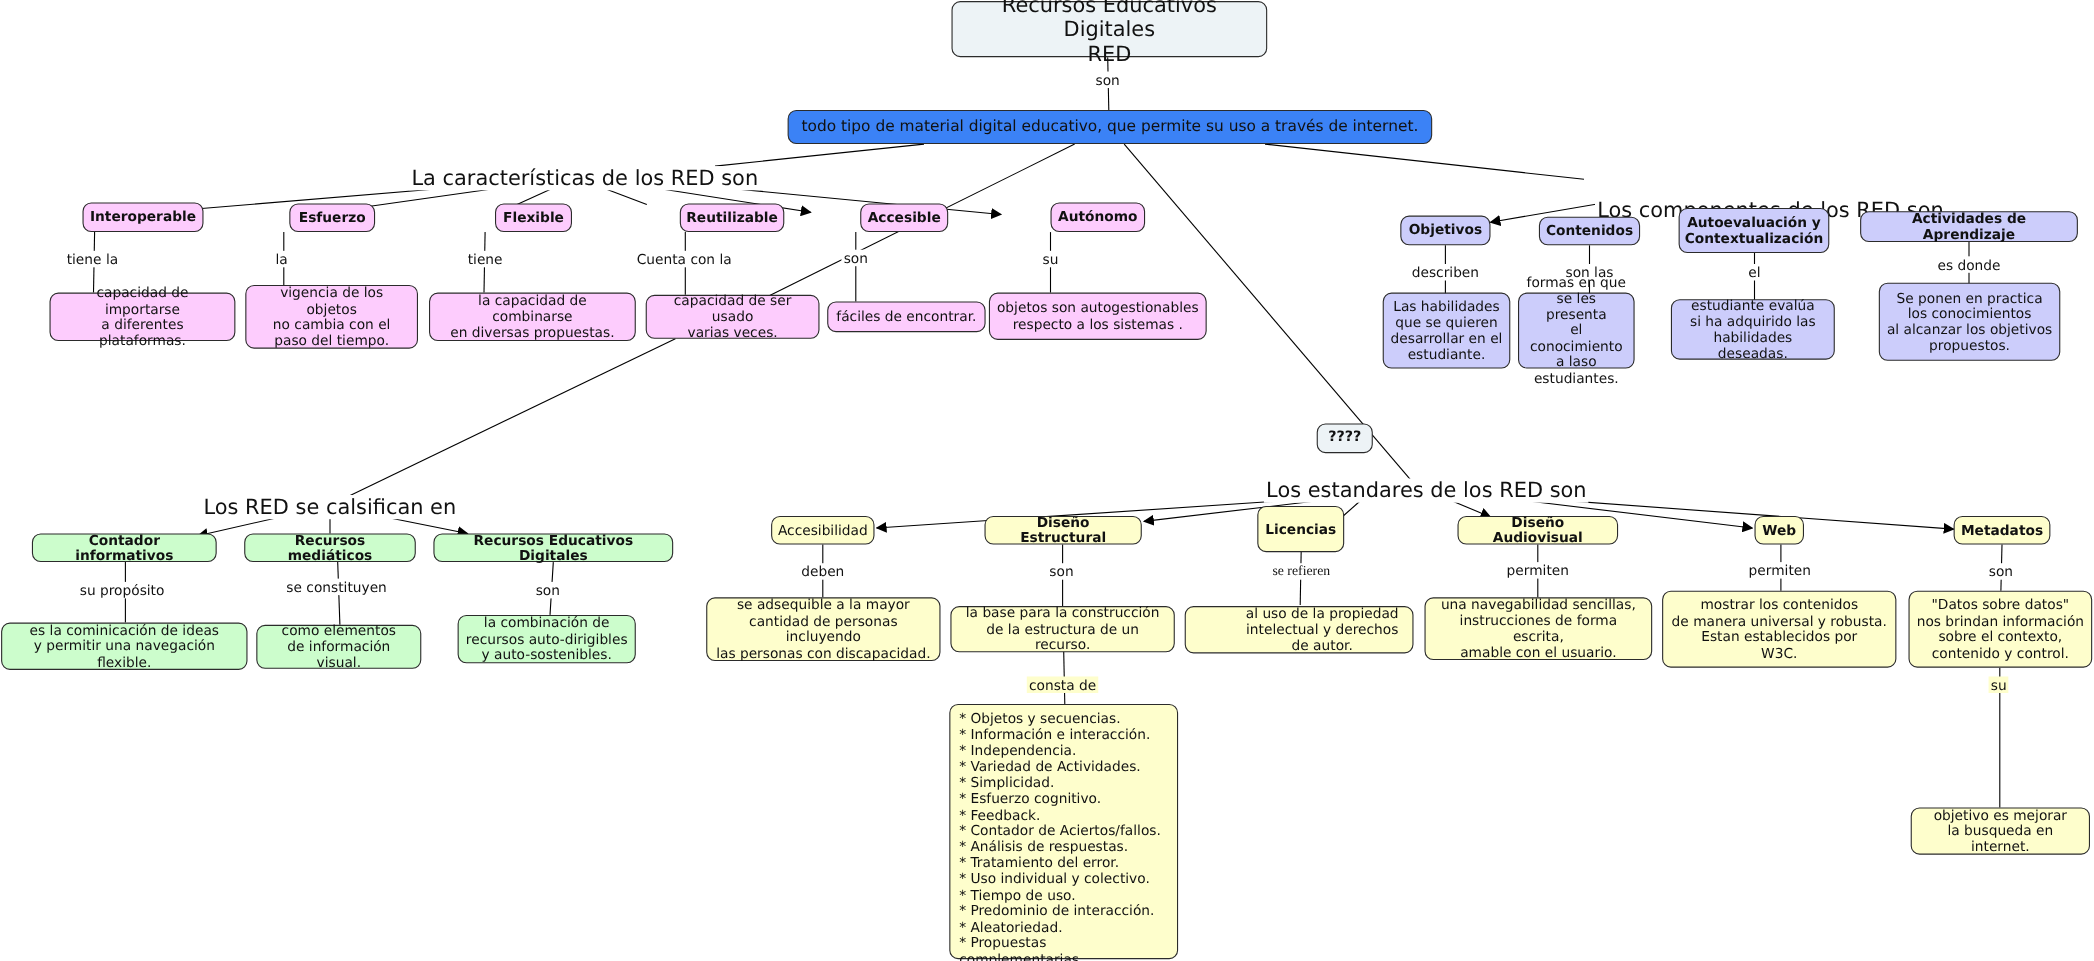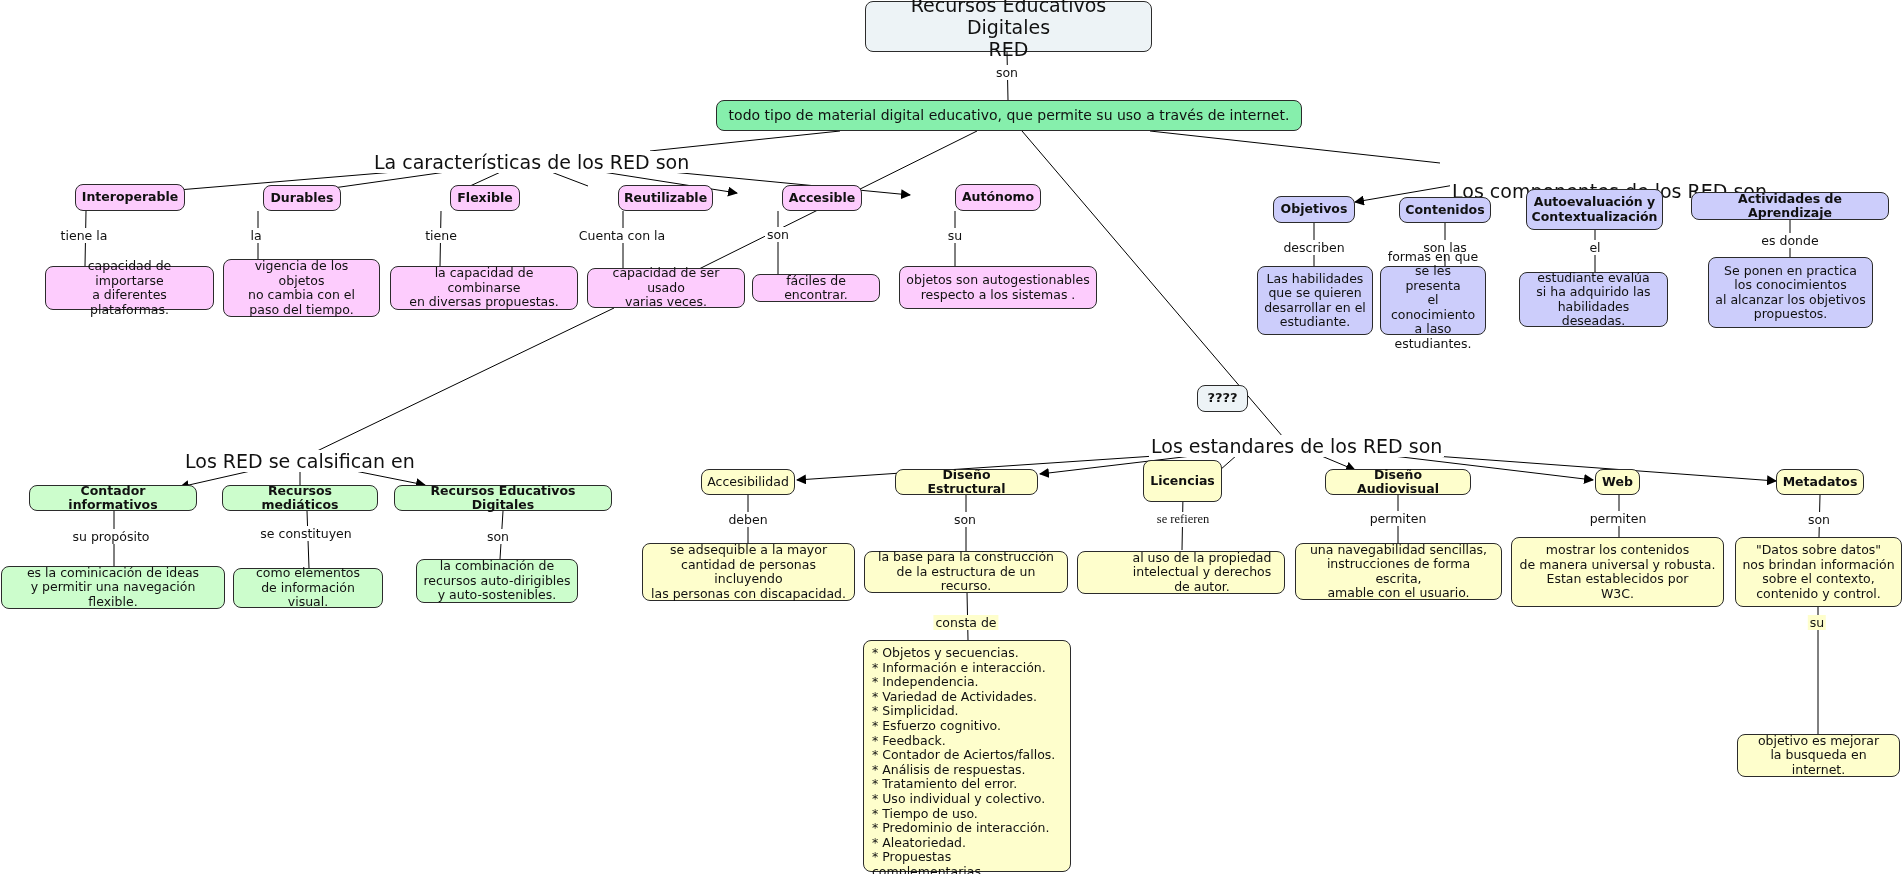--- a/index.html
+++ b/index.html
@@ -4,21 +4,21 @@
 <style>
   html, body { margin:0; padding:0; background:#ffffff; }
   body { width:1904px; height:874px; position:relative; overflow:hidden;
          font-family:"DejaVu Sans", sans-serif; color:#111; }
   #lines { position:absolute; left:0; top:0; width:1904px; height:874px; z-index:0; }
   .node { position:absolute; box-sizing:border-box; border:1px solid #2b2b2b; border-radius:8px;
           text-align:center; font-size:12.5px; line-height:14.5px; padding:4px 6px;
           display:flex; align-items:center; justify-content:center; white-space:pre-line; z-index:2; }
   .bold { font-weight:bold; }
   .root { background:#edf3f6; font-size:19px; line-height:22px; }
-  .def  { background:#86efac; font-size:14px; }
+  .def  { background:#3b82f6; font-size:14px; }
   .q    { background:#edf3f6; font-weight:bold; font-size:13px; }
   .pink { background:#fdccfd;margin-left:44px; }
   .blue { background:#cccdfb; }
   .green{ background:#ccfdcc; }
   .yellow{ background:#fefecc; }
   .list { text-align:left; justify-content:flex-start; align-items:flex-start; line-height:14.6px; padding:5px 8px; }
   .hub  { position:absolute; font-size:19px; white-space:nowrap; background:#fff; padding:0 2px; z-index:2; }
   .lbl  { position:absolute; font-size:12.5px; white-space:nowrap; background:#fff; padding:0 2px; z-index:2; transform:translateX(-50%); }
   .lbl.hl { background:#fefecc; }
 </style>
@@ -99,39 +99,39 @@
 <div class="node def" style="left:716px;top:100px;width:586px;height:31px;">todo tipo de material digital educativo, que permite su uso a través de internet.</div>
 <div class="node q" style="left:1197px;top:385px;width:51px;height:27px;">????</div>
 
 <div class="hub" style="left:372px;top:151px;">La características de los RED son</div>
 
 <div class="node pink bold" style="left:31px;top:184px;width:110px;height:27px;">Interoperable</div>
 <div class="lbl" style="left:84px;top:228px;">tiene la</div>
 <div class="node pink" style="left:1px;top:266px;width:169px;height:44px;">capacidad de importarse
 a diferentes plataformas.</div>
 
-<div class="node pink bold" style="left:219px;top:185px;width:78px;height:26px;">Durables</div>
+<div class="node pink bold" style="left:219px;top:185px;width:78px;height:26px;">Esfuerzo</div>
 <div class="lbl" style="left:256px;top:228px;">la</div>
 <div class="node pink" style="left:179px;top:259px;width:157px;height:58px;">vigencia de los objetos
 no cambia con el
 paso del tiempo.</div>
 
 <div class="node pink bold" style="left:406px;top:185px;width:70px;height:26px;">Flexible</div>
 <div class="lbl" style="left:441px;top:228px;">tiene</div>
 <div class="node pink" style="left:346px;top:266px;width:188px;height:44px;">la capacidad de combinarse
 en diversas propuestas.</div>
 
 <div class="node pink bold" style="left:574px;top:185px;width:95px;height:26px;">Reutilizable</div>
 <div class="lbl" style="left:622px;top:228px;">Cuenta con la</div>
 <div class="node pink" style="left:543px;top:268px;width:158px;height:40px;">capacidad de ser usado
 varias veces.</div>
 
 <div class="node pink bold" style="left:738px;top:185px;width:80px;height:26px;">Accesible</div>
 <div class="lbl" style="left:778px;top:227px;">son</div>
-<div class="node pink" style="left:708px;top:274px;width:128px;height:28px;">fáciles de encontrar.</div>
+<div class="node pink" style="left:708px;top:274px;width:144px;height:28px;">fáciles de encontrar.</div>
 
 <div class="node pink bold" style="left:911px;top:184px;width:86px;height:27px;">Autónomo</div>
 <div class="lbl" style="left:955px;top:228px;">su</div>
 <div class="node pink" style="left:855px;top:266px;width:198px;height:43px;">objetos son autogestionables
 respecto a los sistemas .</div>
 
 <div class="hub" style="left:1450px;top:160px;margin-top:20px;">Los componentes de los RED son</div>
 
 <div class="node blue bold" style="left:1273px;top:196px;width:82px;height:27px;">Objetivos</div>
 <div class="lbl" style="left:1314px;top:240px;">describen</div>

